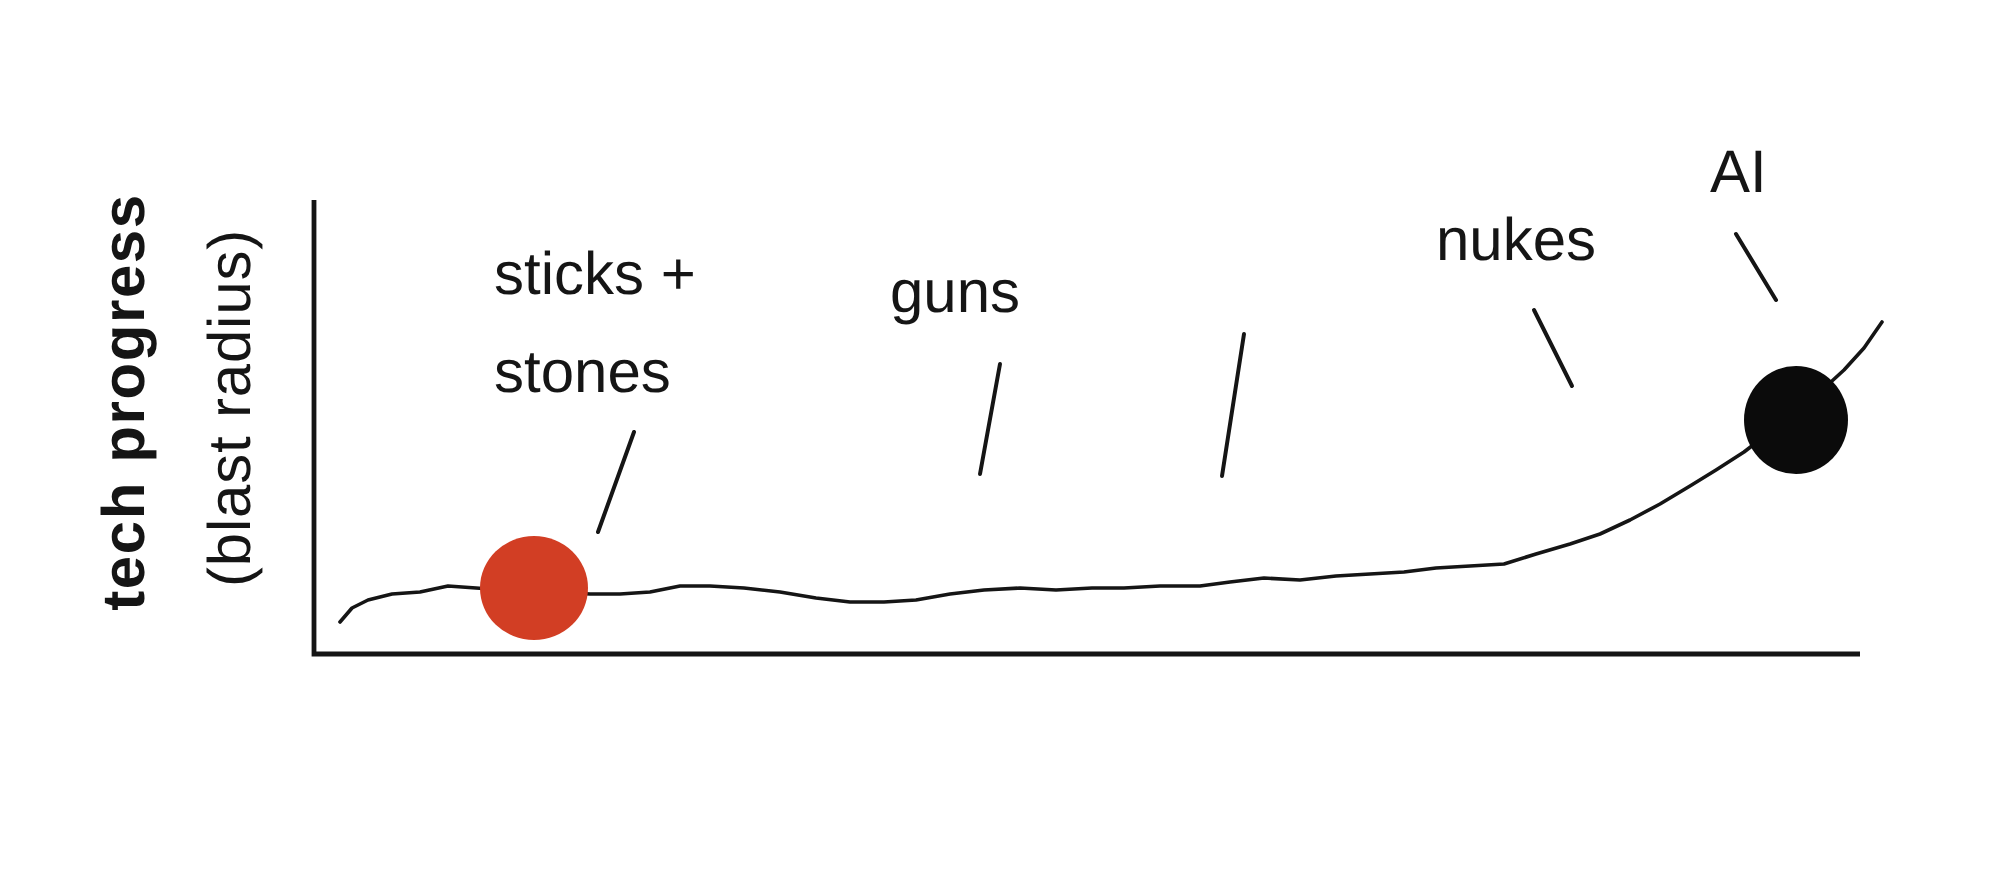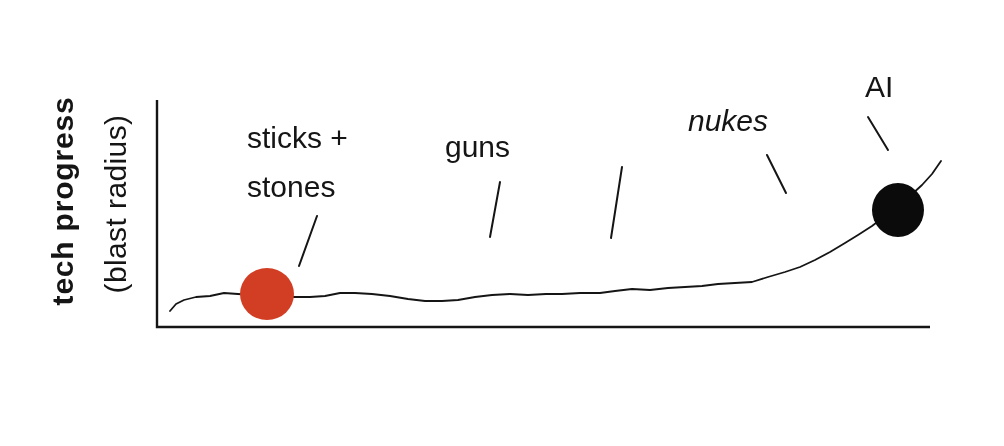--- a/index.html
+++ b/index.html
@@ -21,22 +21,22 @@
     position: absolute;
     font-size: 30px;
     line-height: 34px;
     white-space: nowrap;
     letter-spacing: 0px;
   }
   .lab-two-line { line-height: 49px; }
   #lab-sticks { left: 247px; top: 113px; }
   #lab-guns   { left: 445px; top: 130px; }
   #lab-tanks  { left: 578px; top: 128px; }
-  #lab-nukes  { left: 688px; top: 104px; font-style: italic; }
-  #lab-ai     { left: 855px; top: 70px; margin-left: 10px; }
+  #lab-nukes  { left: 718px; top: 104px; }
+  #lab-ai     { left: 855px; top: 70px; }
   #lab-time   { left: 172px; top: 356px; }
   .ylab {
     position: absolute;
     width: 320px;
     height: 40px;
     display: flex;
     align-items: center;
     justify-content: center;
     transform: rotate(-90deg);
     font-size: 30px;

